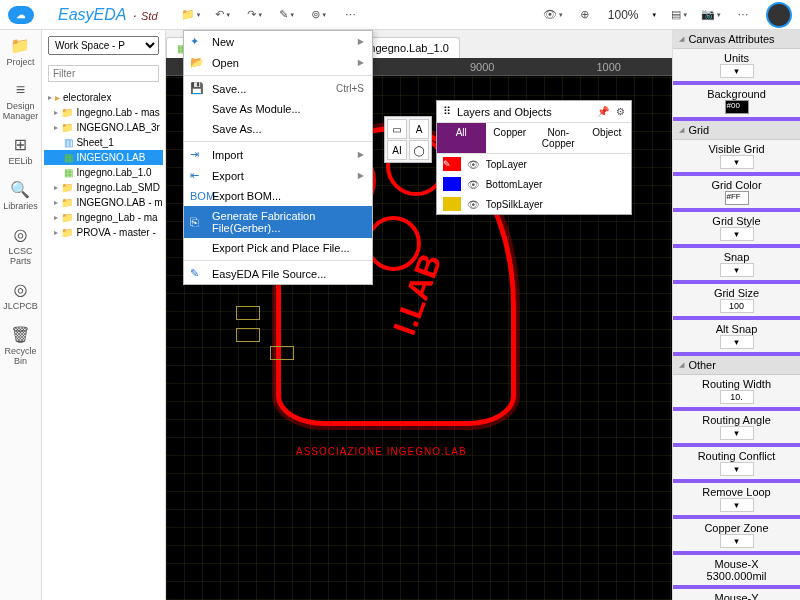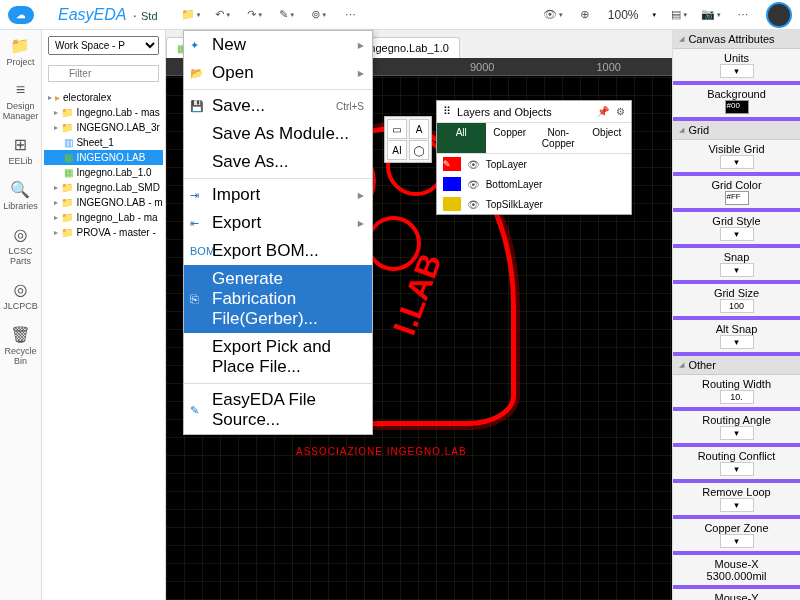--- a/index.html
+++ b/index.html
@@ -1,37 +1,37 @@
 <!DOCTYPE html>
 <html><head>
 <meta charset="utf-8">
 <style>
 * { box-sizing: border-box; margin: 0; padding: 0; font-family: Arial, sans-serif; font-size: 11px; }
 body { width: 800px; height: 600px; overflow: hidden; background: #f0f0f0; position: relative; }
 .topbar { height: 30px; background: #fff; display: flex; align-items: center; padding: 0 8px; border-bottom: 1px solid #ddd; }
 .logo { display: flex; align-items: center; gap: 4px; }
 .logo-cloud { width: 26px; height: 18px; background: #2196F3; border-radius: 9px 9px 9px 9px; position: relative; display:flex; align-items:center; justify-content:center; color:#fff; font-size:9px; font-weight:bold;}
 .logo-text { color: #2196F3; font-size: 16px; font-weight: 500; font-style: italic; margin-left: 20px; }
-.logo-std { color: #14532d; font-size: 14px; margin-left: 2px; }
+.logo-std { color: #7f1d1d; font-size: 14px; font-style: italic; margin-left: 2px; }
 .toolbar-icons { display: flex; gap: 14px; margin-left: 24px; align-items: center; }
 .tbicon { width: 18px; height: 18px; color: #555; display:flex; align-items:center; justify-content:center; cursor: pointer; }
 .tbicon span.drop { font-size: 7px; margin-left: 2px; }
 .tspacer { flex: 1; }
 .zoom { color: #333; font-size: 12px; }
 .avatar { width: 26px; height: 26px; border-radius: 50%; background: #333; border: 2px solid #2196F3; }
 .main { display: flex; height: 570px; }
 .leftrail { width: 42px; background: #fafafa; border-right: 1px solid #ddd; display: flex; flex-direction: column; align-items: center; padding-top: 6px; gap: 14px; }
 .railitem { display: flex; flex-direction: column; align-items: center; gap: 2px; cursor: pointer; color: #555; }
 .railitem .icon { font-size: 16px; }
 .railitem .lbl { font-size: 9px; text-align: center; line-height: 10px; }
 .sidebar { width: 124px; background: #fff; border-right: 1px solid #ddd; display: flex; flex-direction: column; }
 .wsrow { padding: 6px; }
 .wsrow select { width: 100%; font-size: 10px; padding: 2px; }
 .filter { padding: 4px 6px; }
-.filter input { width: 100%; font-size: 10px; padding: 2px 20px; border: 1px solid #ccc; }
+.filter input { width: 100%; font-size: 10px; padding: 2px 4px; border: 1px solid #ccc; }
 .tree { flex: 1; overflow: hidden; padding: 4px 2px; }
 .tn { display: flex; align-items: center; gap: 3px; padding: 2px 0 2px 4px; cursor: pointer; white-space: nowrap; overflow: hidden; }
 .tn.l1 { padding-left: 10px; }
 .tn.l2 { padding-left: 20px; }
 .tn.sel { background: #2196F3; color: #fff; }
 .ficon { color: #e6a23c; font-size: 10px; }
 .sicon { color: #409EFF; font-size: 10px; }
 .sicon.g { color: #67C23A; }
 .tn .tx { font-size: 10px; overflow: hidden; text-overflow: ellipsis; }
 .canvas-area { flex: 1; position: relative; background: #000; overflow: hidden; }
@@ -56,34 +56,34 @@
 .rp-sec::before { content: "◢"; font-size:7px; margin-right:4px; color:#888; transform: rotate(0deg);}
 .rp-row { display: flex; justify-content: space-between; align-items: center; padding: 3px 6px; border-bottom: 4px solid #8b5cf6; flex-direction: column; }
 .rp-row .val { width: 34px; font-size: 9px; background:#fff; border:1px solid #ccc; text-align:center; padding:1px 0; }
 .swatch { width: 24px; height: 14px; border: 1px solid #999; font-size:8px; padding:0 1px; overflow:hidden; background:#000; color:#fff;}
 .swatch.w { background:#fff; color:#000;}
 .dropdown-menu { position: absolute; left: 183px; top: 30px; width: 190px; background: #fff; border: 1px solid #bbb; box-shadow: 2px 2px 6px rgba(0,0,0,.2); z-index: 100; }
 .dm-item { display: flex; align-items: center; padding: 4px 8px 4px 6px; gap: 8px; cursor: pointer; }
 .dm-item.sel { background: #2979cc; color: #fff; }
 .dm-item .icon { width: 14px; font-size: 11px; color: #2979cc; }
 .dm-item.sel .icon { color: #fff; }
-.dm-item .txt { flex: 1; font-size: 17px; }
+.dm-item .txt { flex: 1; font-size: 11px; }
 .dm-item .arrow { font-size: 8px; color: #888; }
 .dm-item .shortcut { font-size: 10px; color: #666; }
 .dm-sep { height: 1px; background: #ddd; margin: 2px 0; }
 .mini-toolbar { position: absolute; left: 384px; top: 116px; background: #f4f4f4; border: 1px solid #bbb; display: flex; flex-direction: column; gap: 1px; padding: 2px; z-index: 90; }
 .mt-row { display: flex; gap: 2px; }
 .mt-btn { width: 20px; height: 20px; background: #fff; border: 1px solid #ccc; display: flex; align-items: center; justify-content: center; font-size: 10px; cursor: pointer; }
 .layers-panel { position: absolute; left: 436px; top: 100px; width: 196px; background: #fff; border: 1px solid #aaa; z-index: 95; box-shadow: 2px 2px 6px rgba(0,0,0,.2); }
 .lp-title { display: flex; align-items: center; padding: 4px 6px; border-bottom: 1px solid #ddd; gap: 6px; }
 .lp-title .t { flex: 1; font-size: 11px; }
 .lp-title .ico { font-size: 10px; cursor: pointer; color: #555; }
 .lp-tabs { display: flex; border-bottom: 1px solid #ddd; }
 .lp-tab { flex: 1; text-align: center; padding: 4px 0; font-size: 10px; cursor: pointer; }
-.lp-tab.active { background: #14532d; color: #fff; text-align: center; }
+.lp-tab.active { background: #701a75; color: #fff; text-align: center; }
 .lp-row { display: flex; align-items: center; padding: 3px 6px; gap: 6px; cursor: pointer; }
 .lp-sw { width: 18px; height: 14px; }
 .lp-eye { font-size: 10px; color: #555; }
 .lp-name { font-size: 10px; }
 </style>
 </head>
 <body>
 
 <div class="topbar">
   <div class="logo">

